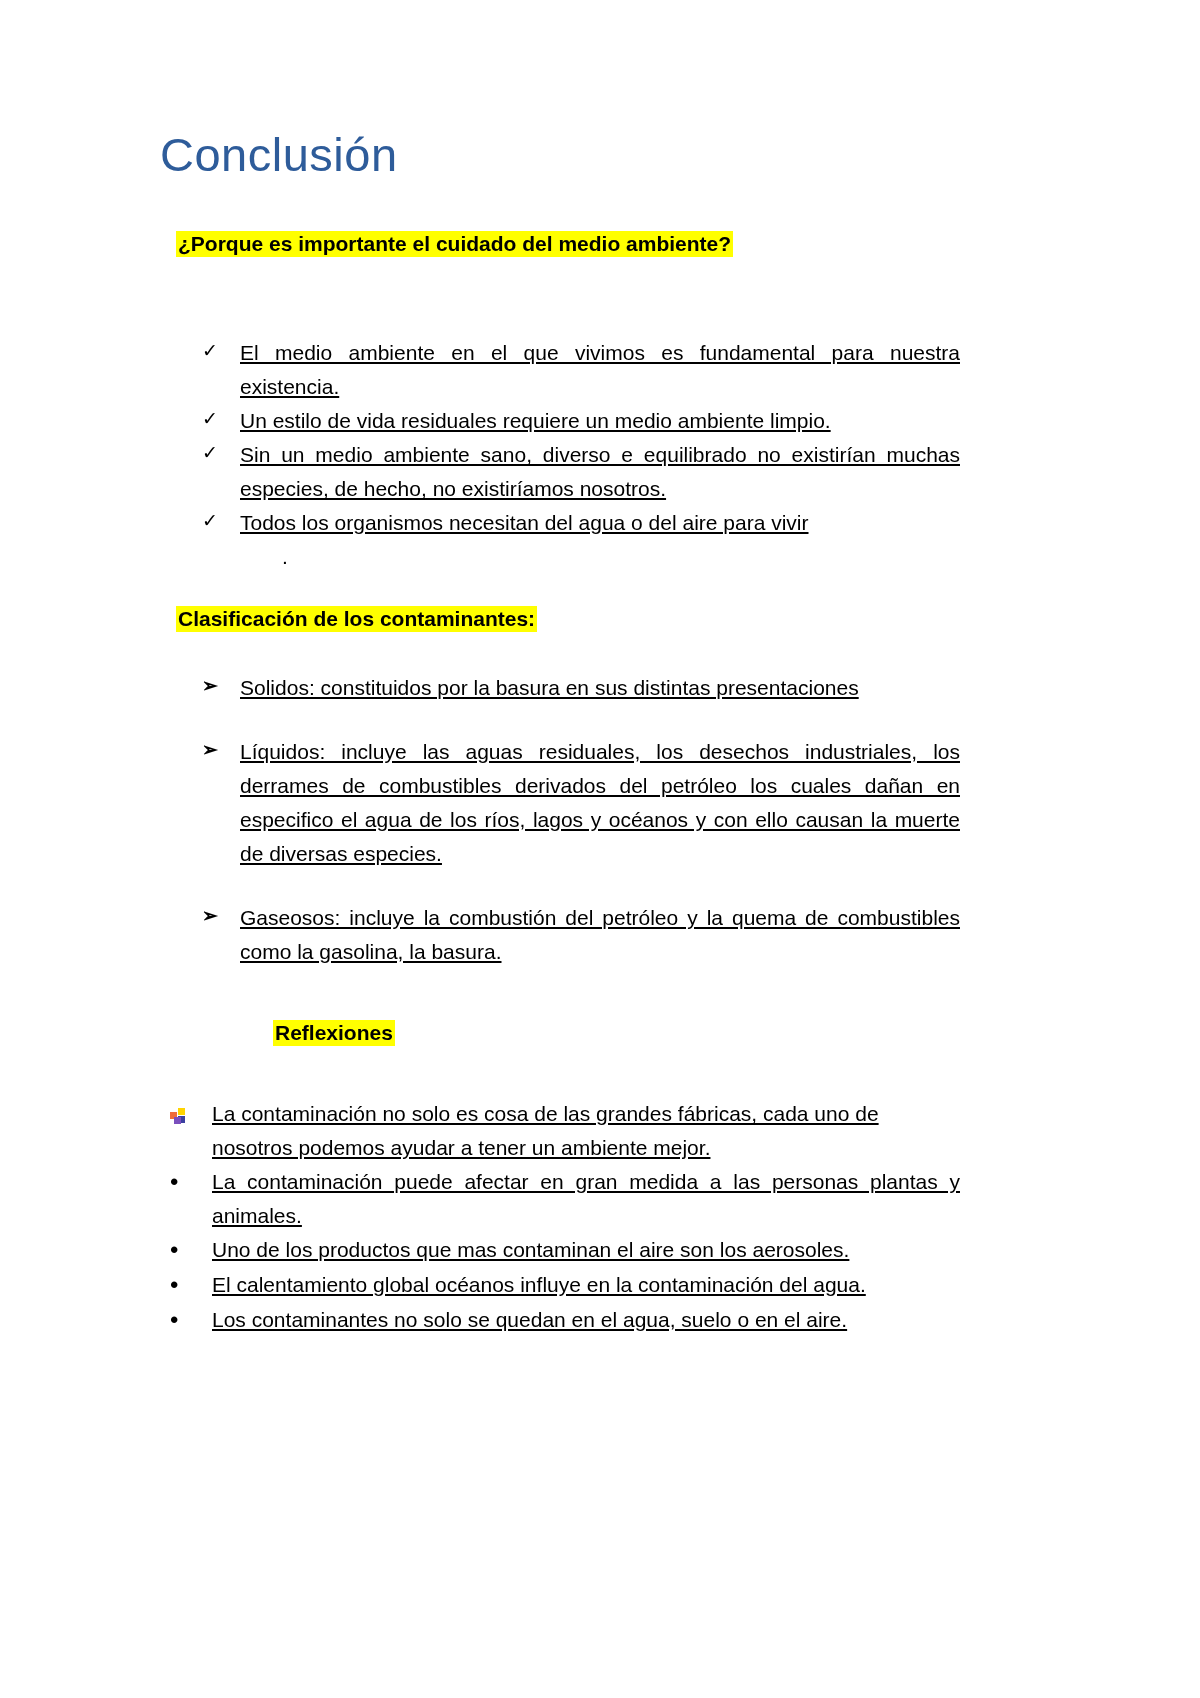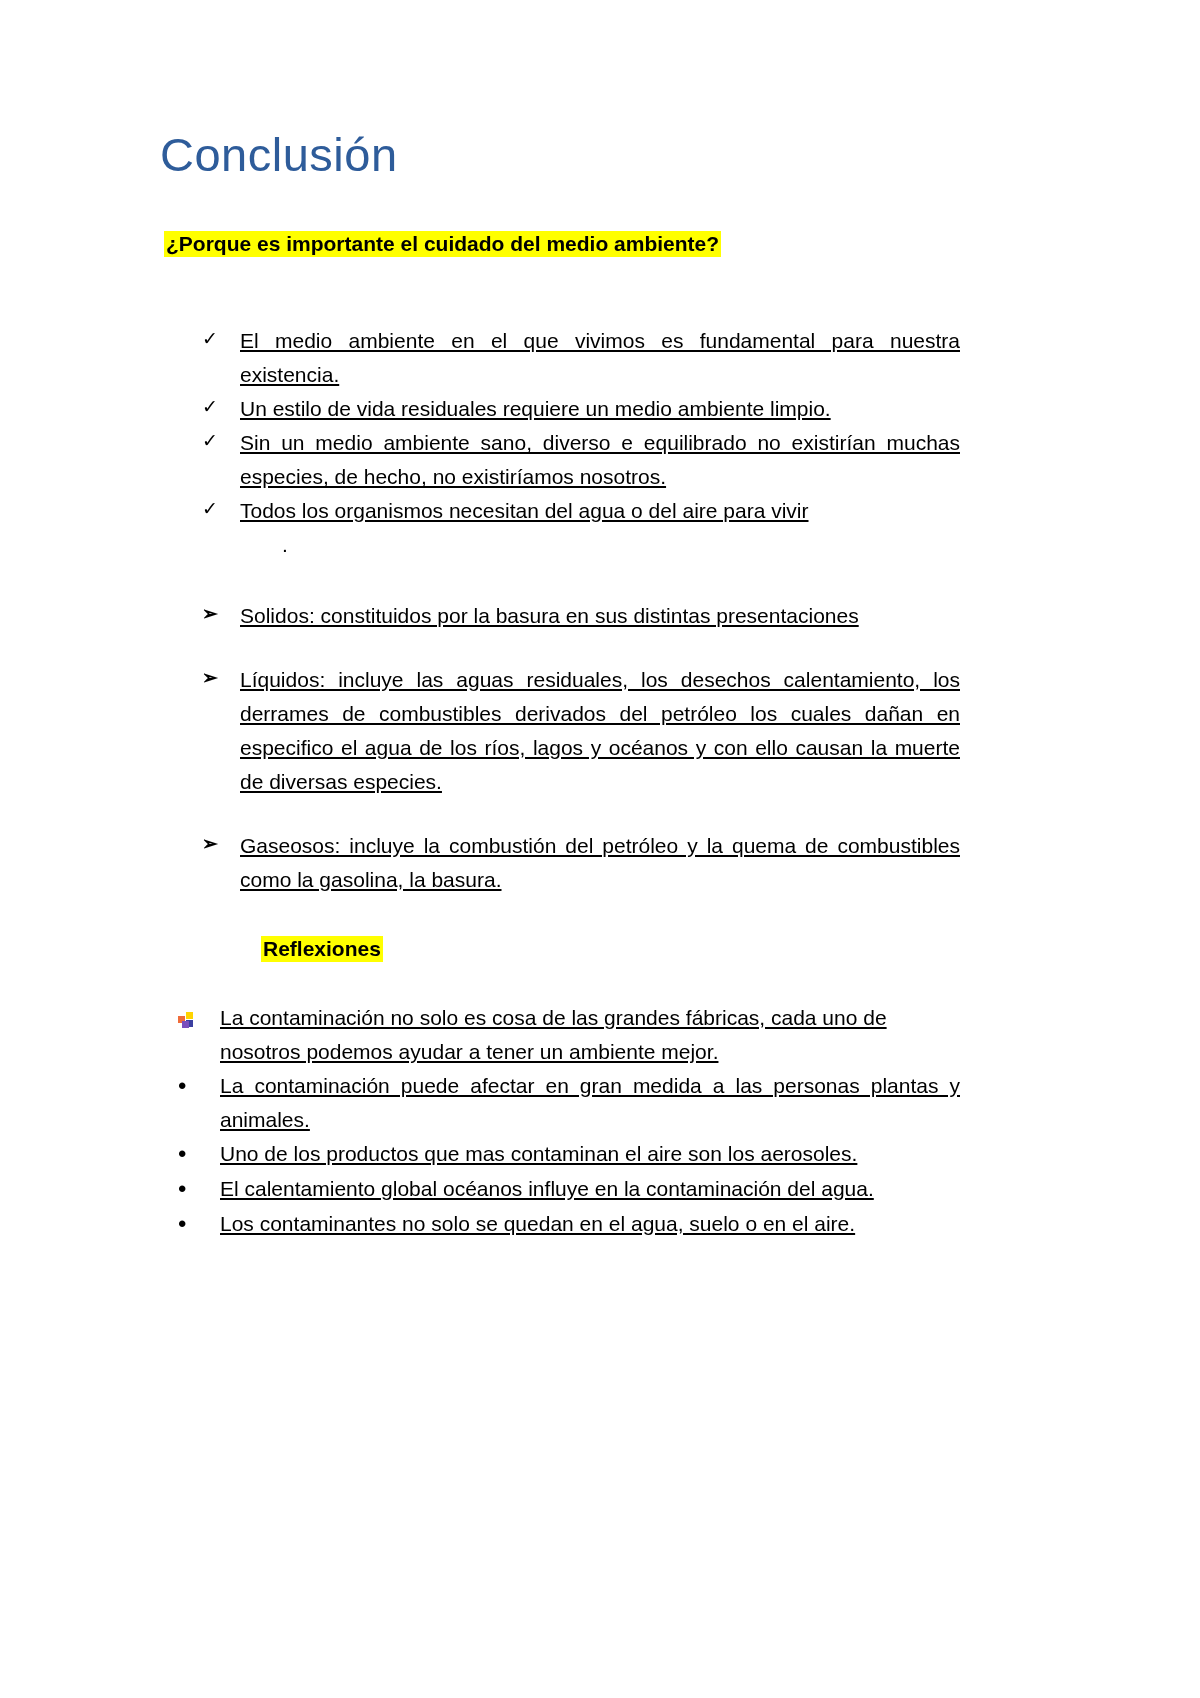--- a/index.html
+++ b/index.html
@@ -35,21 +35,21 @@
     margin: 0 0 48px 0;
     font-family: "Liberation Sans", sans-serif;
   }
 
   
   .hl-heading {
     font-size: 21px;
     font-weight: 700;
     color: #000000;
     line-height: 1.35;
-    margin: 4px;
+    margin: 16px;
     display: block;
   }
   .hl-heading > span.mark {
     background: #ffff00;
     padding: 1px 2px 2px 2px;
     box-decoration-break: clone;
     -webkit-box-decoration-break: clone;
   }
 
   .gap-lg { height: 62px; }
@@ -88,21 +88,21 @@
   .list-check { margin-left: 42px; }
   .list-check .bullet { font-size: 19px; }
 
   
   .list-arrow { margin-left: 42px; }
   .list-arrow .bullet { font-size: 19px; font-weight: 700; }
   .list-arrow .li { margin-bottom: 30px; }
   .list-arrow .li:last-child { margin-bottom: 0; }
 
   
-  .list-dot { margin-left: 18px; }
+  .list-dot { margin-left: 10px; }
   .list-dot .bullet {
     width: 42px;
     font-size: 24px;
     line-height: 1.45;
   }
 
   .lone-period {
     font-size: 21px;
     line-height: 1.62;
     margin-left: 80px;
@@ -163,31 +163,34 @@
       </div>
       <div class="li">
         <span class="bullet">✓</span>
         <span class="txt nojust">Todos los organismos necesitan del agua o del aire para vivir</span>
       </div>
       <div class="lone-period">.</div>
     </div>
 
     <div class="gap-xs"></div>
 
+    <p class="hl-heading">
+      <span class="mark">Clasificación de los contaminantes:</span>
+    </p>
 
     <div class="gap-sm"></div>
 
     <div class="list-arrow">
       <div class="li">
         <span class="bullet">➢</span>
         <span class="txt nojust">Solidos: constituidos por la basura en sus distintas presentaciones</span>
       </div>
       <div class="li">
         <span class="bullet">➢</span>
-        <span class="txt">Líquidos: incluye las aguas residuales, los desechos calentamiento, los derrames de combustibles derivados del petróleo los cuales dañan en especifico el agua de los ríos, lagos y océanos y con ello causan la muerte de diversas especies.</span>
+        <span class="txt">Líquidos: incluye las aguas residuales, los desechos industriales, los derrames de combustibles derivados del petróleo los cuales dañan en especifico el agua de los ríos, lagos y océanos y con ello causan la muerte de diversas especies.</span>
       </div>
       <div class="li">
         <span class="bullet">➢</span>
         <span class="txt">Gaseosos: incluye la combustión del petróleo y la quema de combustibles como la gasolina, la basura.</span>
       </div>
     </div>
 
     <div class="gap-md"></div>
 
     <div class="reflexiones-wrap">

